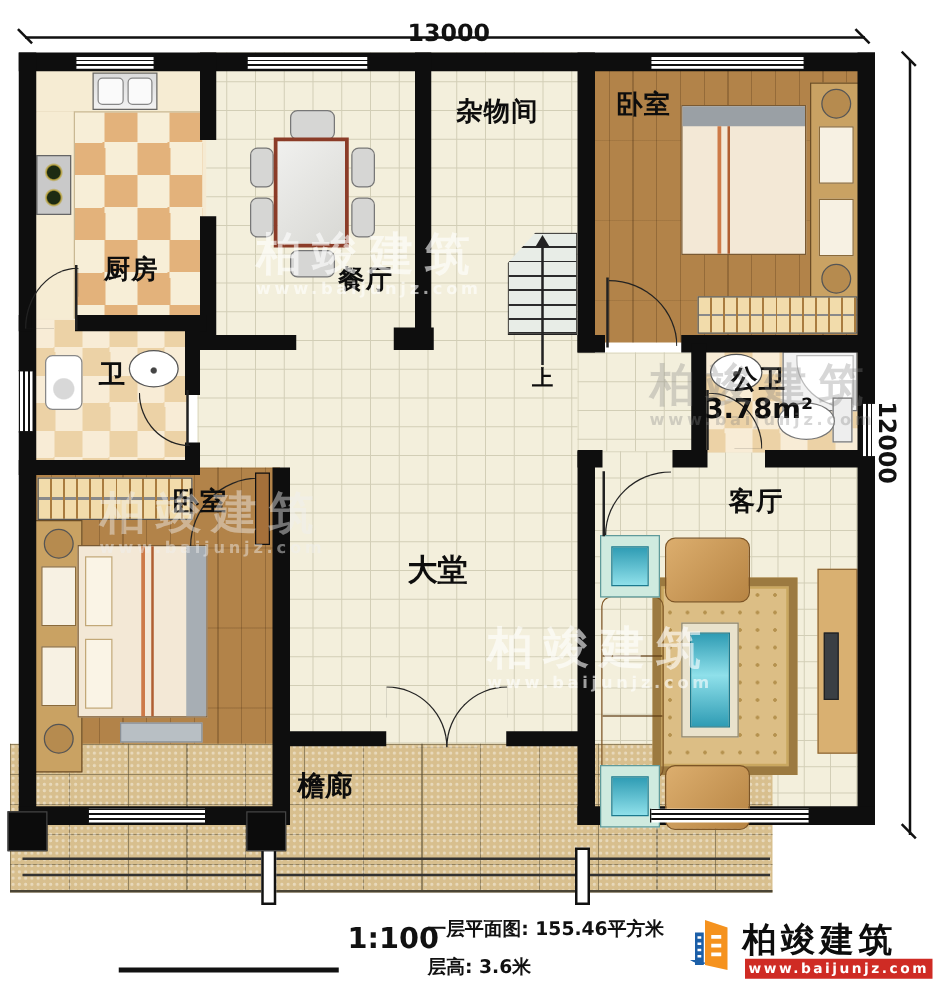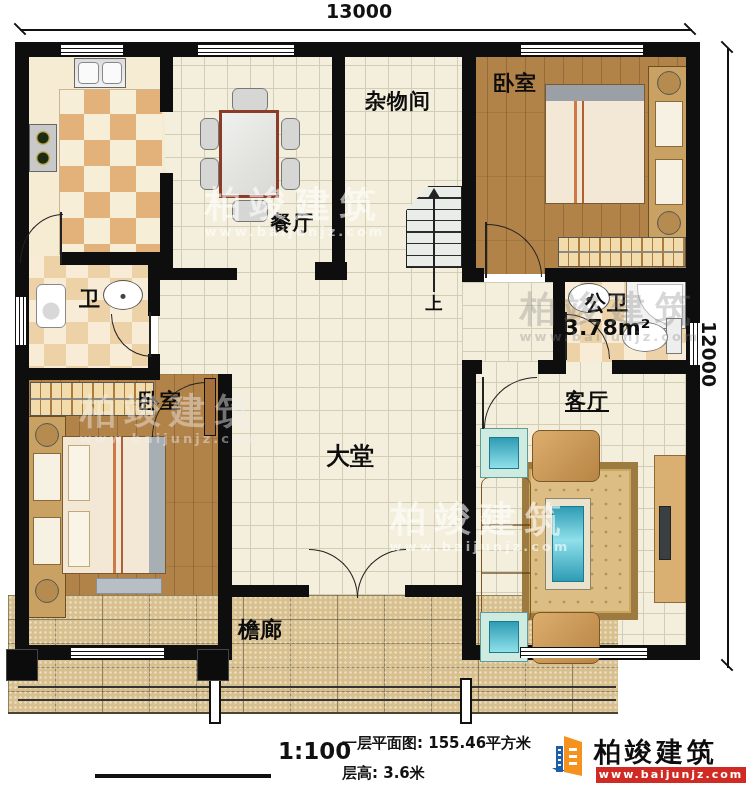--- a/index.html
+++ b/index.html
@@ -182,38 +182,39 @@
       <div class="in"></div>
     </div>
   <div class="furn sidetbl" style="left:480px;top:612px;width:46px;height:48px;z-index:3;">
       <div class="in"></div>
     </div>
   <div class="furn" style="left:654px;top:455px;width:32px;height:148px;background:#d9b071;border:1px solid #8f6a3a;box-sizing:border-box;">
     <div style="position:absolute;left:4px;top:50px;width:10px;height:52px;background:#3a3f44;border:1px solid #222;"></div>
   </div>
 
   <div class="lbl" style="left:45px;top:204px;width:120px;">
+    <span class="nm">厨房</span>
   </div>
   <div class="lbl" style="left:235px;top:212px;width:115px;text-align:center;">
     <span class="nm">餐厅</span>
   </div>
-  <div class="lbl" style="left:338px;top:90px;width:120px;">
+  <div class="lbl" style="left:338px;top:78px;width:120px;">
     <span class="nm">杂物间</span>
   </div>
   <div class="lbl" style="left:455px;top:72px;width:120px;">
     <span class="nm">卧室</span>
   </div>
   <div class="lbl" style="left:35px;top:288px;width:110px;">
     <span class="nm">卫</span>
   </div>
   <div class="lbl" style="left:552px;top:292px;width:110px;">
     <span class="nm">公卫</span>
     <span class="ar">3.78m²</span>
   </div>
-  <div class="lbl" style="left:522px;top:390px;width:130px;text-decoration:underline;">
+  <div class="lbl" style="left:540px;top:390px;width:130px;">
     <span class="nm">客厅</span>
   </div>
   <div class="lbl" style="left:100px;top:390px;width:120px;">
     <span class="nm">卧室</span>
   </div>
   <div class="lbl" style="left:305px;top:443px;width:90px;font-size:24px;">大堂</div>
   <div class="lbl" style="left:215px;top:618px;width:90px;font-size:22px;">檐廊</div>
 
   <div class="wm" style="left:165px;top:185px;width:260px;color:rgba(255,255,255,0.6);">
     <span class="big">柏竣建筑</span>
@@ -228,21 +229,21 @@
     <span class="small">www.baijunjz.com</span>
   </div>
   <div class="wm" style="left:350px;top:500px;width:260px;color:rgba(255,255,255,0.6);">
     <span class="big">柏竣建筑</span>
     <span class="small">www.baijunjz.com</span>
   </div>
 
   <div class="abs" style="left:20px;top:29px;width:672px;height:2px;background:#111;z-index:9;"></div>
   <div class="tick" style="left:12px;top:28px;"></div>
   <div class="tick" style="left:682px;top:28px;"></div>
-  <div class="dimtxt" style="left:326px;top:0;">13000</div>
+  <div class="dimtxt" style="left:326px;top:16px;">13000</div>
   <div class="abs" style="left:727px;top:48px;width:2px;height:620px;background:#111;z-index:9;"></div>
   <div class="tick" style="left:719px;top:46px;"></div>
   <div class="tick" style="left:719px;top:664px;"></div>
   <div class="dimtxt" style="left:677px;top:342px;width:64px;text-align:center;transform:rotate(90deg);">12000</div>
 
   <div class="abs" style="left:0;top:722px;width:750px;height:76px;">
     <div style="position:absolute;left:95px;top:52px;width:176px;height:4px;background:#111;"></div>
     <div style="position:absolute;left:278px;top:16px;font-size:23px;font-weight:bold;color:#111;">1:100</div>
     <div style="position:absolute;left:342px;top:12px;font-size:15px;font-weight:bold;color:#111;">
       <span>一层平面图:</span>

